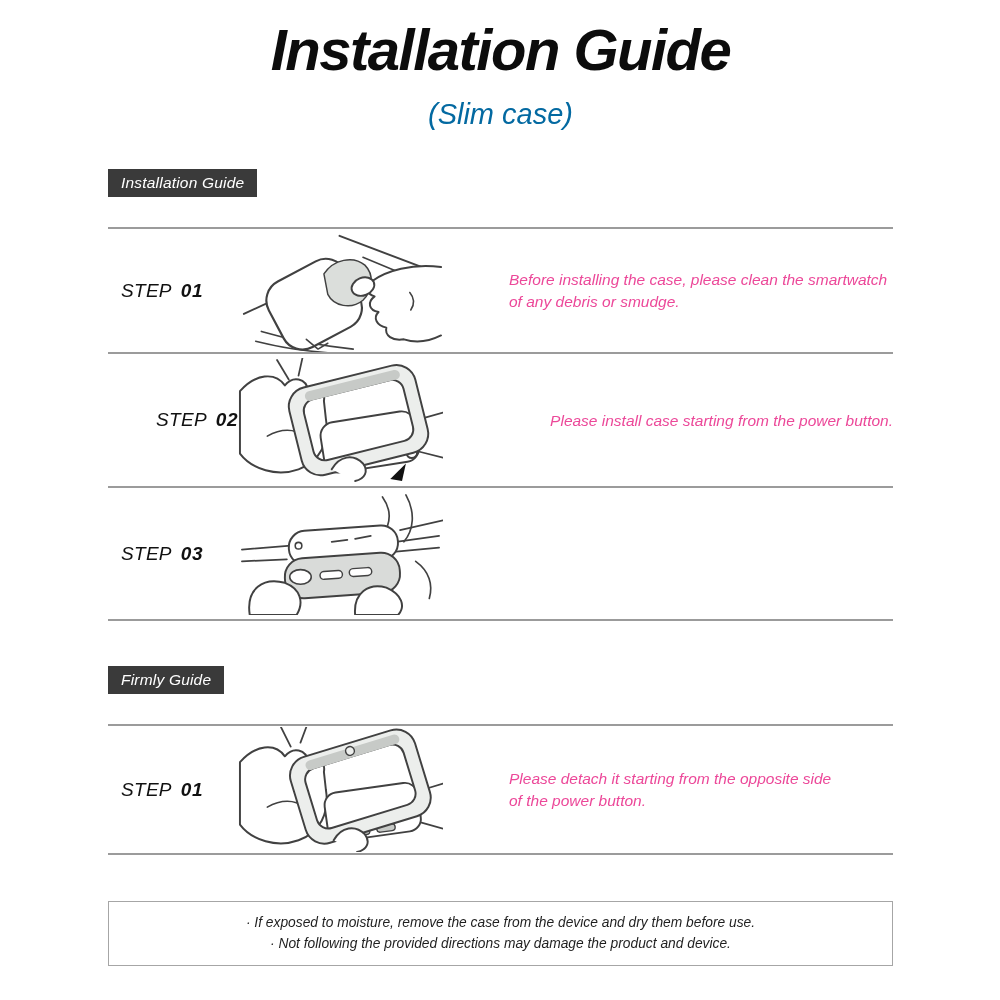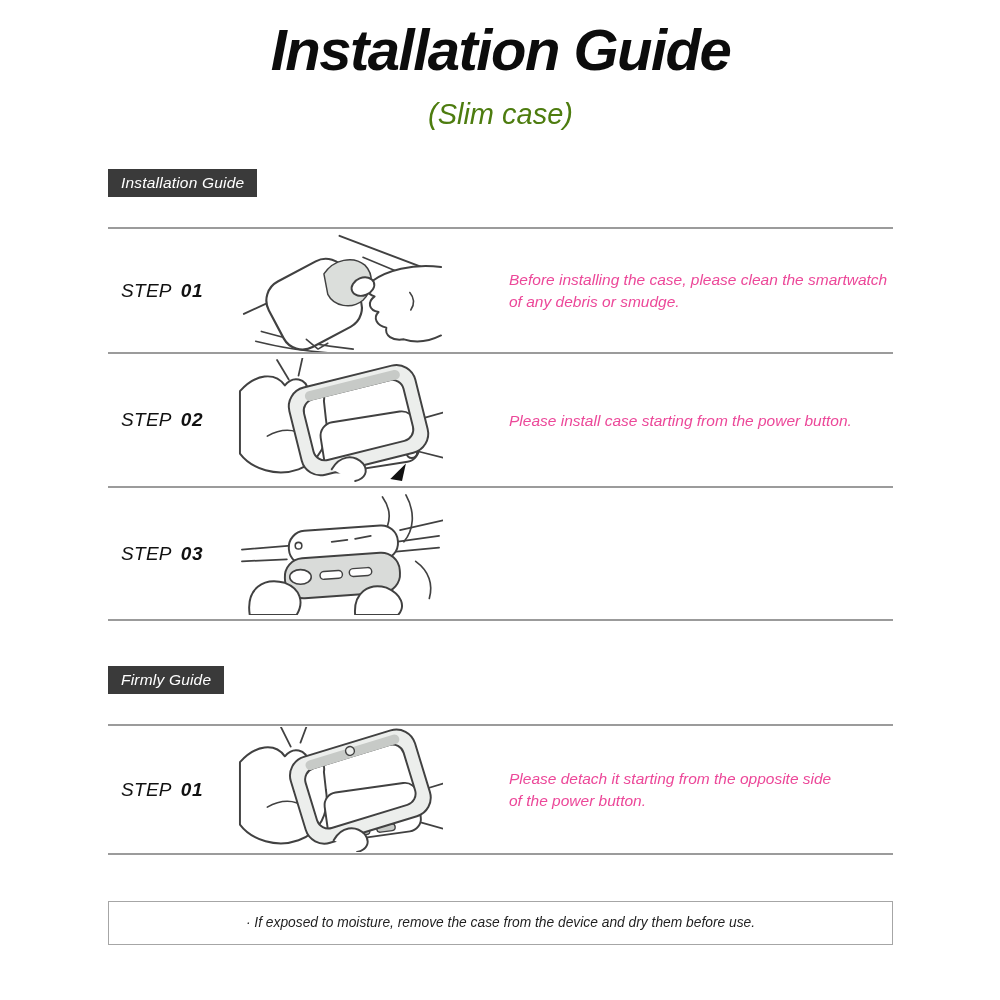--- a/index.html
+++ b/index.html
@@ -1,31 +1,31 @@
 <!DOCTYPE html>
 <html><head>
 <meta charset="utf-8">
 <style>
   html,body{margin:0;padding:0;background:#ffffff;}
   body{width:1000px;height:1000px;font-family:"Liberation Sans",sans-serif;color:#1c1c1c;overflow:hidden;}
   .page{padding:0 107px 0 108px;box-sizing:border-box;font-style:italic;}
 
   .title{text-align:center;font-size:58px;font-weight:bold;letter-spacing:-1.5px;margin:18px 0 0;line-height:1.12;color:#0c0c0c;}
-  .subtitle{text-align:center;font-size:29px;margin-top:15px;line-height:1.15;color:#4d7c0f;}
+  .subtitle{text-align:center;font-size:29px;margin-top:15px;line-height:1.15;color:#0369a1;}
 
   .badge{display:inline-block;background:#3a3a3a;color:#ffffff;font-size:15.5px;line-height:18px;padding:5px 13px;letter-spacing:.2px;}
   .badge-install{margin-top:38px;}
   .badge-removal{margin-top:45px;}
 
   .divider{height:2px;background:#9b9b9b;width:100%;}
   .divider-top{margin-top:30px;}
 
   .step-row{display:flex;align-items:center;width:100%;}
   .row-h1{min-height:123px;}
-  .row-h2{min-height:132px;}
+  .row-h2{min-height:132px;text-align:right;}
   .row-h3{min-height:131px;}
   .row-h4{min-height:127px;}
 
   .step-label{width:130px;flex:0 0 130px;padding-left:13px;box-sizing:border-box;font-size:19px;letter-spacing:.3px;color:#111;white-space:nowrap;}
   .step-num{font-weight:bold;margin-left:9px;letter-spacing:.5px;}
 
   .step-art{width:205px;flex:0 0 205px;display:flex;align-items:center;justify-content:center;}
   .step-art svg{display:block;}
 
   .step-desc{margin-left:66px;flex:1 1 auto;font-size:15.5px;line-height:21.5px;color:#ec4899;white-space:pre-line;}
@@ -162,15 +162,16 @@
       </div>
       <div class="step-desc">Please detach it starting from the opposite side
 of the power button.</div>
     </div>
 
     <div class="divider"></div>
   </div>
 
   <div class="footer-box">
     <div class="footer-note">· If exposed to moisture, remove the case from the device and dry them before use.</div>
+    <div class="footer-note">· Not following the provided directions may damage the product and device.</div>
   </div>
 
 </div>
 
 </body></html>

